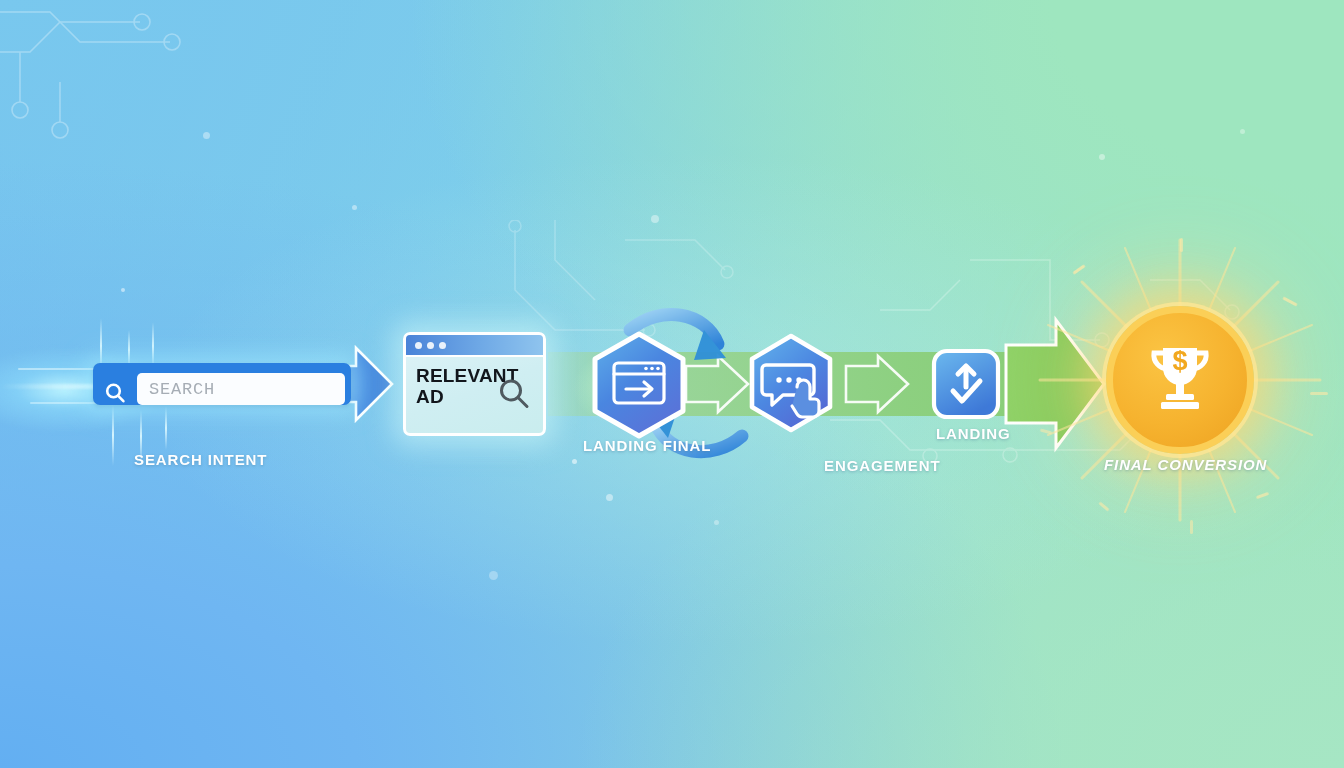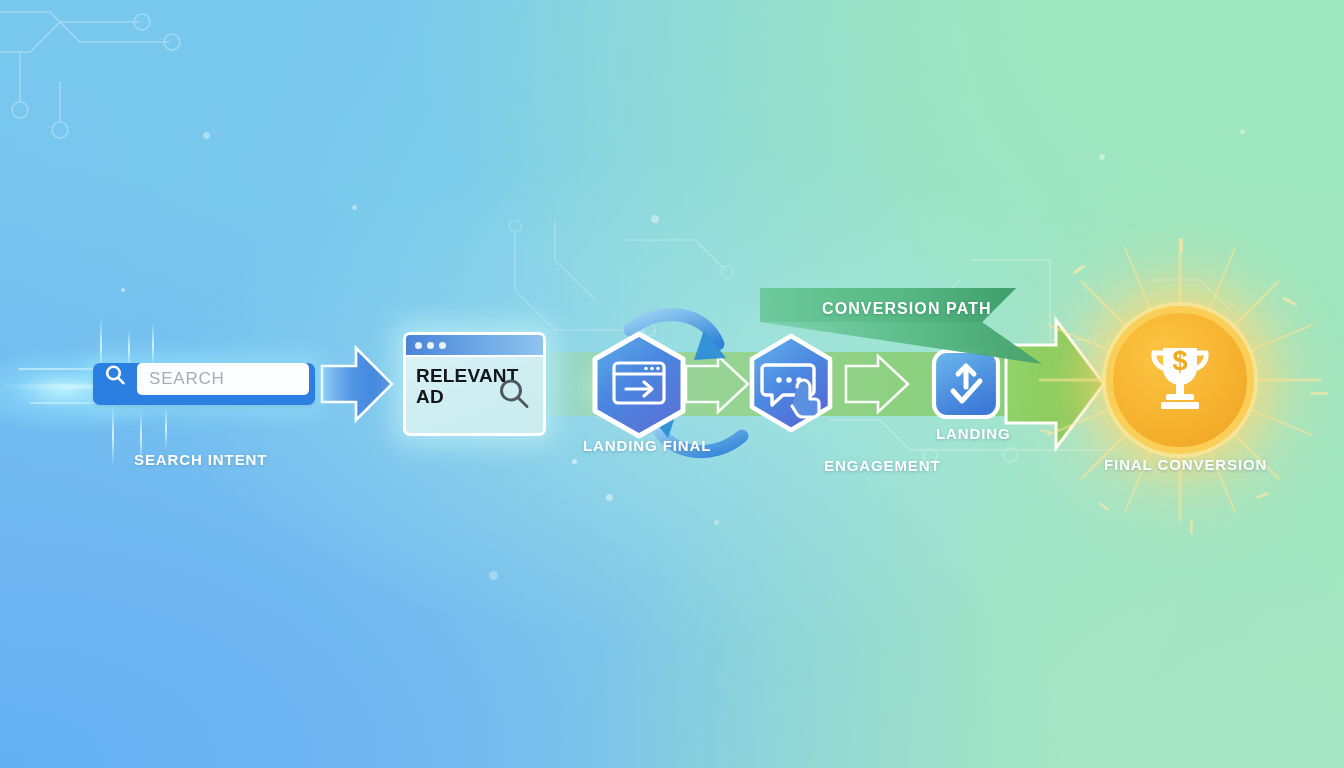--- a/index.html
+++ b/index.html
@@ -42,24 +42,24 @@
   .beam-core{
     position:absolute; left:0px; top:384px; width:230px; height:5px;
     background:linear-gradient(90deg, rgba(255,255,255,0) 0%, rgba(230,252,255,.95) 55%, rgba(255,255,255,.2) 100%);
     filter:blur(1.2px);
   }
   .beam-streak{ position:absolute; background:rgba(235,253,255,.85); height:2px; filter:blur(.6px); border-radius:2px;}
   .rain{ position:absolute; width:1.5px; background:linear-gradient(180deg, rgba(255,255,255,0), rgba(225,250,255,.9), rgba(255,255,255,0)); filter:blur(.4px);}
 
   
   .searchbox{
-    position:absolute; left:93px; top:363px; width:222px; height:42px;
+    position:absolute; left:93px; top:363px; width:258px; height:42px;
     background:#2a7fe0; border-radius:7px;
     box-shadow:0 0 22px 8px rgba(160,235,255,.55), 0 2px 4px rgba(20,70,130,.25);
-    display:flex; align-items:flex-start;
+    display:flex; align-items:flex-end;font-family:Liberation Mono, monospace;
   }
   .search-icon-wrap{ width:44px; display:flex; align-items:center; justify-content:center; }
   .search-field{
     flex:1; height:32px; margin-right:6px; background:#fbfdff; border-radius:5px;
     display:flex; align-items:center; padding-left:12px;
   }
   .search-placeholder{ color:#a6adb5; font-size:17px; letter-spacing:.8px; }
 
   
   .lbl{
@@ -328,27 +328,20 @@
       <rect x="4" y="4" width="64" height="66" rx="13" fill="url(#sqG)" stroke="#ffffff" stroke-width="4.2"></rect>
       <g fill="none" stroke="#ffffff" stroke-width="5" stroke-linecap="round" stroke-linejoin="round">
         <line x1="36" y1="20" x2="36" y2="40"></line>
         <polyline points="28,27 36,19 44,27"></polyline>
         <polyline points="23,44 32,54 50,34"></polyline>
       </g>
     </svg>
   </div>
   <div class="lbl" style="left:936px; top:425px;">LANDING</div>
 
-  <div class="ribbon">
-    <svg width="300" height="76" viewBox="0 0 300 76">
-      <path d="M0 0 L256 0 L222 34 L282 76 L0 34 Z" fill="url(#ribbonG)"></path>
-      <path d="M0 0 L256 0 L222 34 L0 34 Z" fill="url(#ribbonG)"></path>
-    </svg>
-    <div class="ribbon-text">CONVERSION PATH</div>
-  </div>
 
   <div class="sunburst">
     <svg width="300" height="300" viewBox="0 0 300 300" opacity="0.55">
       <g stroke="#ffe8a0" stroke-width="3" stroke-linecap="round">
         <line x1="150" y1="150" x2="150" y2="10"></line>
         <line x1="150" y1="150" x2="248" y2="52"></line>
         <line x1="150" y1="150" x2="290" y2="150"></line>
         <line x1="150" y1="150" x2="248" y2="248"></line>
         <line x1="150" y1="150" x2="150" y2="290"></line>
         <line x1="150" y1="150" x2="52" y2="248"></line>
@@ -372,21 +365,21 @@
         <path d="M25 12 h34 v20 a17 17 0 0 1 -34 0 z" fill="#ffffff"></path>
         <path d="M25 17 h-9 a14 14 0 0 0 14 16" fill="none" stroke="#ffffff" stroke-width="5" stroke-linecap="round"></path>
         <path d="M59 17 h9 a14 14 0 0 1 -14 16" fill="none" stroke="#ffffff" stroke-width="5" stroke-linecap="round"></path>
         <rect x="38" y="47" width="8" height="11" fill="#ffffff"></rect>
         <rect x="28" y="58" width="28" height="6" rx="1.5" fill="#ffffff"></rect>
         <rect x="23" y="66" width="38" height="7" rx="1.5" fill="#ffffff"></rect>
         <text x="42" y="34" font-family="'Liberation Sans', sans-serif" font-size="27" font-weight="bold" fill="#f2a81f" text-anchor="middle">$</text>
       </svg>
     </span>
   </div>
-  <div class="lbl" style="left:1104px; top:456px;">FINAL CONVERSION</div>
+  <div class="lbl" style="left:1104px; top:456px;font-style:italic;">FINAL CONVERSION</div>
 
   <div class="spark" style="left:1072px;top:268px;width:14px;height:3px;transform:rotate(-35deg);opacity:.75;"></div>
   <div class="spark" style="left:1282px;top:300px;width:16px;height:3px;transform:rotate(28deg);opacity:.7;"></div>
   <div class="spark" style="left:1256px;top:494px;width:13px;height:3px;transform:rotate(-20deg);opacity:.65;"></div>
   <div class="spark" style="left:1098px;top:505px;width:12px;height:3px;transform:rotate(40deg);opacity:.6;"></div>
   <div class="spark" style="left:1310px;top:392px;width:18px;height:3px;opacity:.6;"></div>
   <div class="spark" style="left:1040px;top:430px;width:12px;height:3px;transform:rotate(15deg);opacity:.55;"></div>
   <div class="spark" style="left:1180px;top:238px;width:3px;height:14px;opacity:.6;"></div>
   <div class="spark" style="left:1190px;top:520px;width:3px;height:14px;opacity:.55;"></div>
 

